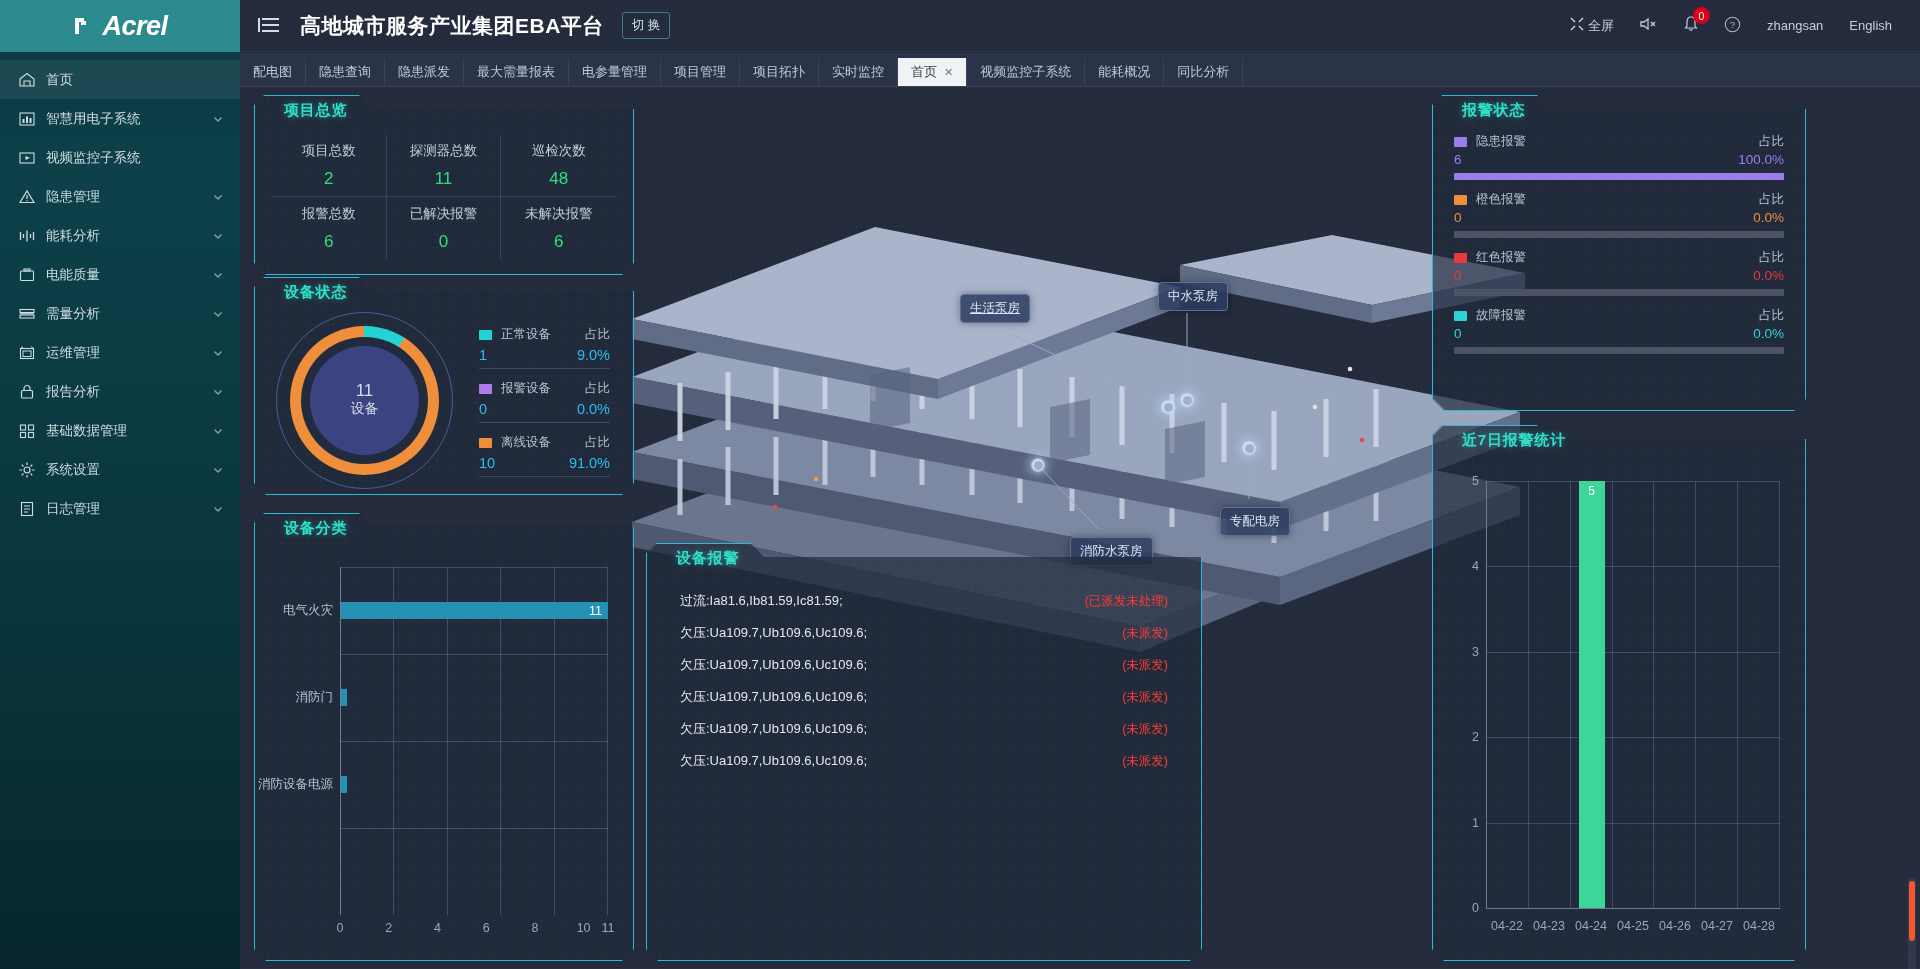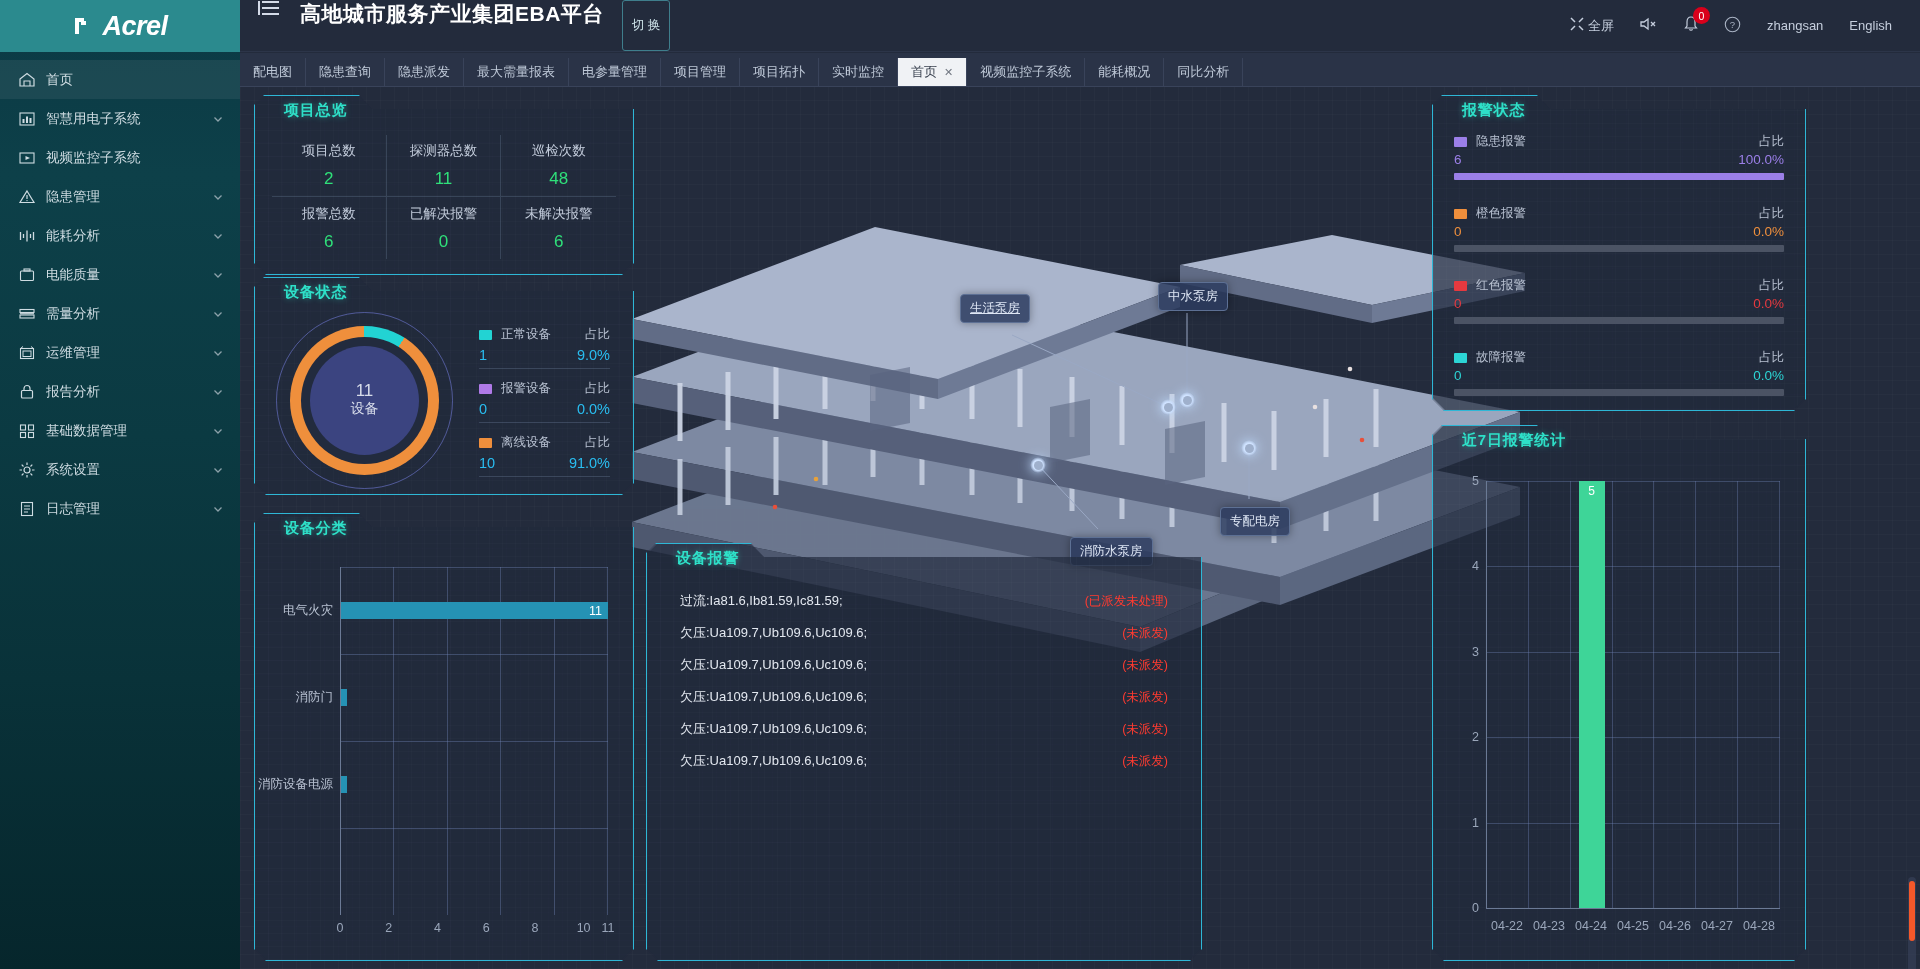--- a/index.html
+++ b/index.html
@@ -44,21 +44,21 @@
     display: inline-flex; align-items: center; justify-content: center;
     flex: 0 0 18px; color: #cfdce2;
   }
   .menu-ico svg { display: block; }
   .menu-label { flex: 1; white-space: nowrap; }
   .menu-arrow { width: 12px; height: 12px; opacity: .75; }
 
   
   .header {
     position: absolute; left: 240px; top: 0; width: 1680px; height: 52px;
-    background: #232b3c; display: flex; 
+    background: #232b3c; display: flex; align-items: center;
     border-bottom: 1px solid #2c3549; z-index: 15;
   }
   .hamburger { width: 22px; height: 17px; margin-left: 18px; cursor: pointer; }
   .app-title {
     margin-left: 20px; font-size: 21px; font-weight: bold; color: #ffffff;
     letter-spacing: .5px;
   }
   .switch-btn {
     margin-left: 18px; border: 1px solid #3f7e8c; color: #cfe4ea;
     font-size: 12.5px; padding: 4px 9px; border-radius: 3px; cursor: pointer;
@@ -199,21 +199,21 @@
   
   .alarm-list { position: absolute; inset: 10px 34px 0 34px; }
   .alarm-item {
     display: flex; align-items: center; height: 28px; font-size: 13px; color: #e3e8f0;
     margin-bottom: 4px;
   }
   .alarm-status { margin-left: auto; color: #ff3b30; font-size: 12.5px; }
 
   
   .as-list { position: absolute; inset: 4px 22px 0 22px; }
-  .as-item { margin-bottom: 25px; text-align: center; }
+  .as-item { margin-bottom: 11px; text-align: center; }
   .as-top { display: flex; align-items: center; font-size: 12.5px; color: #b9c2d2; }
   .as-sw { width: 13px; height: 10px; border-radius: 1px; margin-right: 9px; }
   .as-ratio-label { margin-left: auto; }
   .as-mid { display: flex; align-items: baseline; font-size: 13.5px; margin-top: 2px; }
   .as-mid .pct { margin-left: auto; }
   .as-bar { height: 7px; background: #4b5364; border-radius: 1px; margin-top: 6px; overflow: hidden; }
   .as-bar-fill { height: 100%; }
 
   
   .d7 { position: absolute; inset: 8px 14px 4px 6px; }

